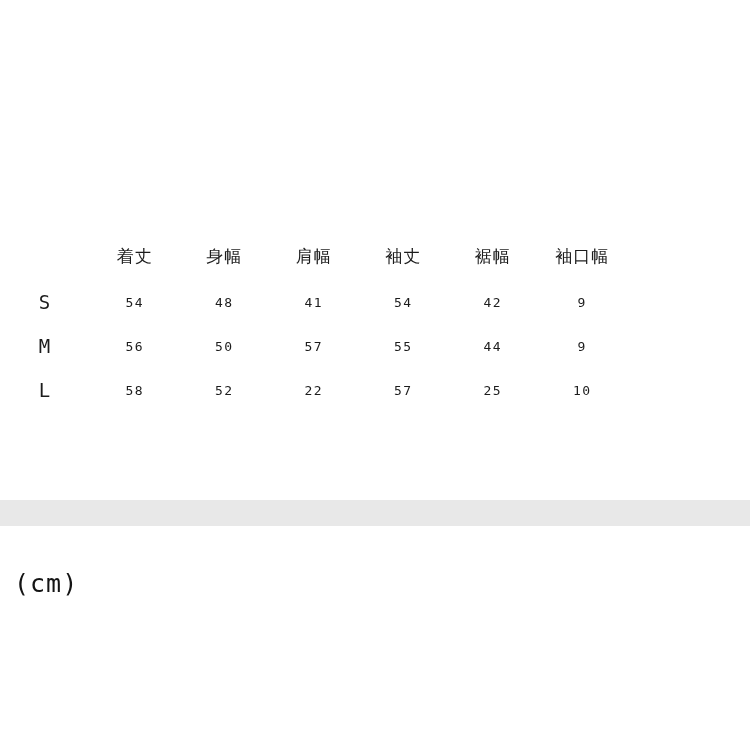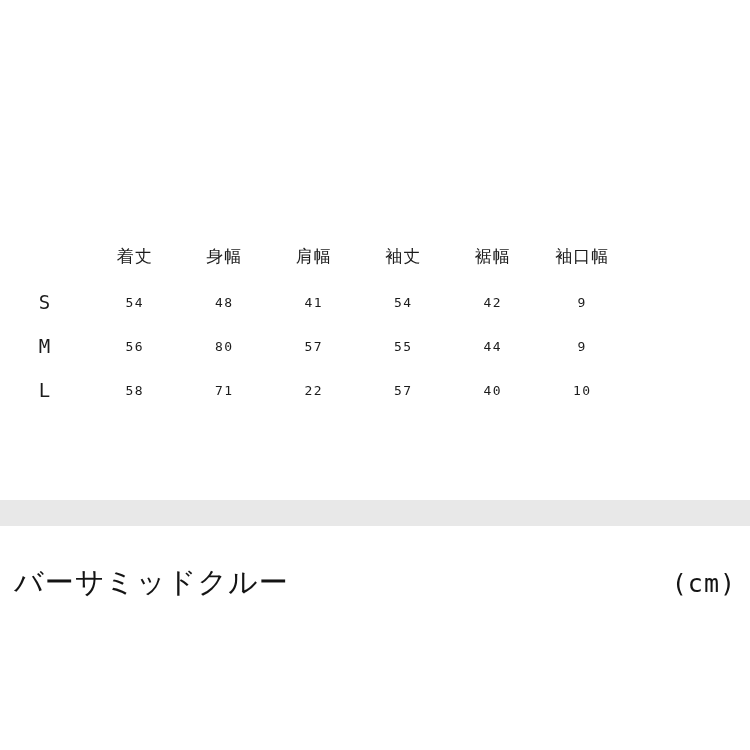--- a/index.html
+++ b/index.html
@@ -135,39 +135,38 @@
           <td class="measure">54</td>
           <td class="measure">48</td>
           <td class="measure">41</td>
           <td class="measure">54</td>
           <td class="measure">42</td>
           <td class="measure">9</td>
         </tr>
         <tr>
           <td class="size-label">M</td>
           <td class="measure">56</td>
-          <td class="measure">80</td>
+          <td class="measure">50</td>
           <td class="measure">57</td>
           <td class="measure">55</td>
           <td class="measure">44</td>
           <td class="measure">9</td>
         </tr>
         <tr>
           <td class="size-label">L</td>
           <td class="measure">58</td>
-          <td class="measure">71</td>
+          <td class="measure">52</td>
           <td class="measure">22</td>
           <td class="measure">57</td>
-          <td class="measure">40</td>
+          <td class="measure">25</td>
           <td class="measure">10</td>
         </tr>
       </tbody>
     </table>
   </div>
 
   <div id="divider-band"></div>
 
   <div id="footer">
-    <div id="product-name">バーサミッドクルー</div>
     <div id="unit-label">(cm)</div>
   </div>
 
 </div>
 
 </body></html>

